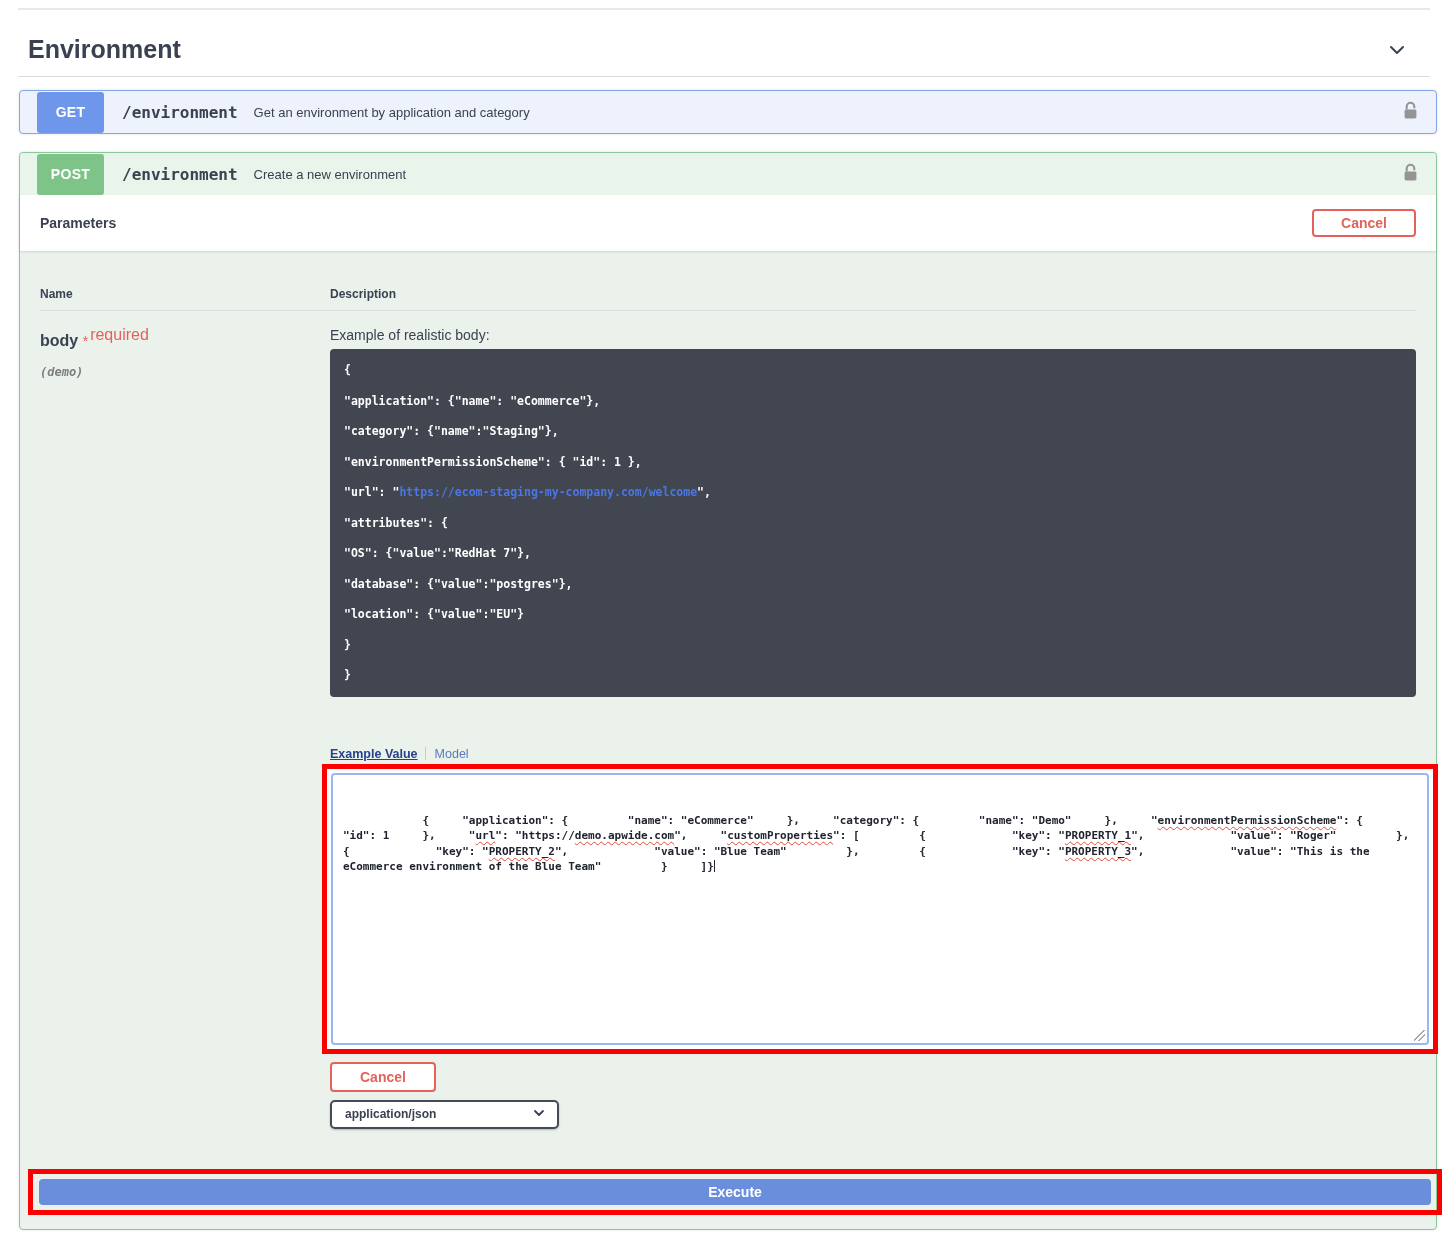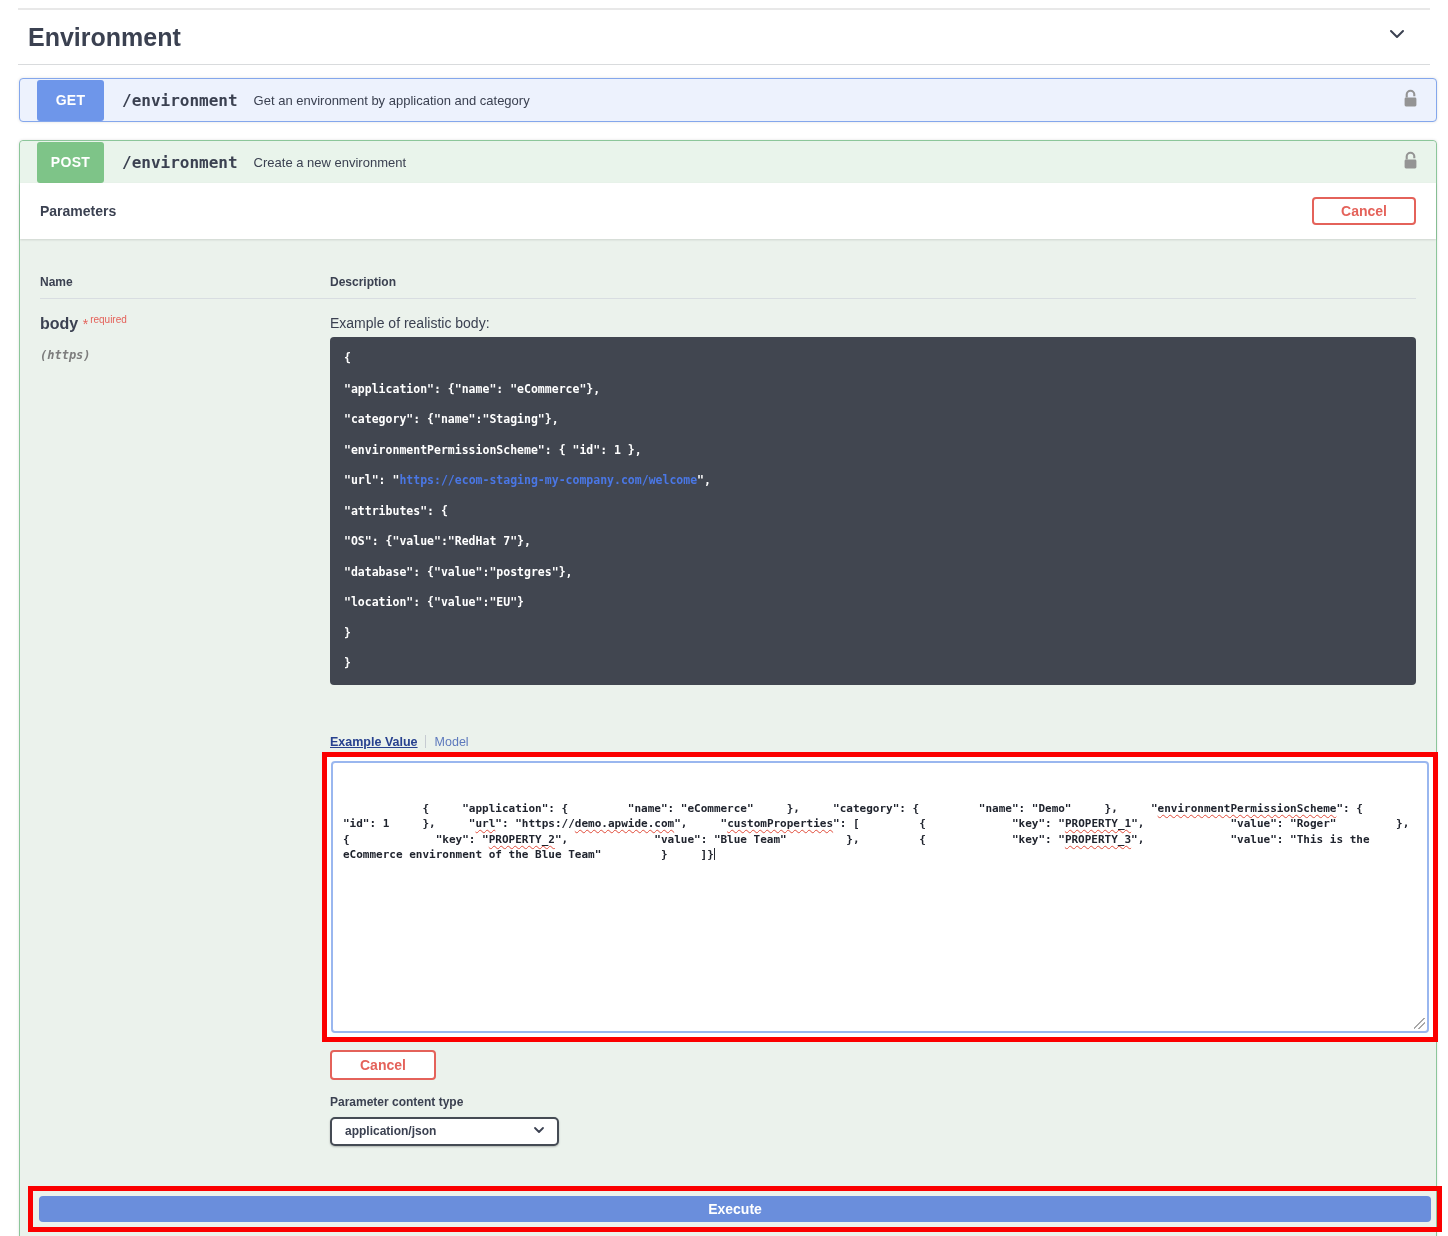--- a/index.html
+++ b/index.html
@@ -2,22 +2,22 @@
 <html style="--get-badge: #6e96ea; --get-border: #84a7ec; --get-bg: #edf2fd; --post-badge: #7ec488; --post-border: #8cc69a; --post-bg: #ebf2ec; --post-header-bg: #e9f4eb; --code-bg: #414650; --code-link: #4a77e5; --cancel-red: #e4625a; --highlight-red: #fb0000; --execute-blue: #6a8edc; --text-dark: #3b4151; --editor-border: #9ab7ef;"><head>
 <meta charset="utf-8">
 <style>
   * { box-sizing: border-box; }
   html, body { margin: 0; padding: 0; background: #fff; }
   body { font-family: "Liberation Sans", sans-serif; color: var(--text-dark); }
   .page { width: 1448px; min-height: 1236px; overflow: hidden; position: relative; background:#fff; }
 
   .top-rule { height: 2px; background: #e8e8e8; margin: 8px 18px 0 18px; }
 
-  .tag-header { margin: 0 18px; padding: 13px 10px 12px 10px; border-bottom: 1px solid #d9dbdd;
-                display: flex; align-items: flex-start; justify-content: space-between; }
+  .tag-header { margin: 12px 18px; padding: 13px 10px 12px 10px; border-bottom: 1px solid #d9dbdd;
+                display: flex; align-items: flex-end; justify-content: space-between; }
   .tag-title { font-size: 25px; font-weight: bold; color: var(--text-dark); }
   .chev-btn { background: none; border: none; padding: 0; cursor: pointer; margin-right: 12px; }
 
   .opblock { margin-left: 19px; width: 1418px; border-radius: 4px; }
   .get-block { margin-top: 13px; border: 1px solid var(--get-border); background: var(--get-bg);
                box-shadow: 0 0 3px rgba(0,0,0,.12); }
   .post-block { margin-top: 18px; border: 1px solid var(--post-border); background: var(--post-bg);
                 box-shadow: 0 0 3px rgba(0,0,0,.12); padding-bottom: 14px; }
 
   .summary { display: flex; align-items: center; height: 42px; padding: 0 17px; }
@@ -41,21 +41,21 @@
 
   .table-area { padding: 36px 20px 0 20px; }
   .thead { display: flex; font-size: 12px; font-weight: bold; color: var(--text-dark);
            padding-bottom: 9px; border-bottom: 1px solid #d8dde1; }
   .col-name { width: 290px; flex: 0 0 290px; }
   .col-desc { flex: 1 1 auto; min-width: 0; }
 
   .param-row { display: flex; padding-top: 15px; }
   .param-name { font-size: 16px; font-weight: bold; color: var(--text-dark); }
   .req-star { color: var(--cancel-red); font-size: 14px; }
-  .req-label { color: var(--cancel-red); font-size: 10px; vertical-align: 6px; margin-left: 2px; }
+  .req-label { color: var(--cancel-red); font-size: 16px; vertical-align: 6px; margin-left: 2px; }
   .param-type { margin-top: 15px; font-family: "DejaVu Sans Mono", monospace; font-style: italic;
                 font-weight: bold; font-size: 12px; color: #7d7d7d; }
 
   .intro { font-size: 14px; color: var(--text-dark); margin: 1px 0 6px 0; }
   .codeblock { background: var(--code-bg); border-radius: 4px; color: #fff; padding: 6px 14px;
                font-family: "DejaVu Sans Mono", monospace; font-weight: bold; font-size: 11.5px; }
   .codeblock > div { line-height: 30.5px; white-space: pre-wrap; }
   .code-link { color: var(--code-link); }
 
   .tabs { margin-top: 50px; display: flex; align-items: center; font-size: 12.5px; }
@@ -148,21 +148,21 @@
         <div class="col-name">Name</div>
         <div class="col-desc">Description</div>
       </div>
 
       <div class="param-row">
         <div class="col-name">
           <div>
             <span class="param-name">body</span>
             <span class="req-star">*</span><span class="req-label">required</span>
           </div>
-          <div class="param-type">(https)</div>
+          <div class="param-type">(demo)</div>
         </div>
 
         <div class="col-desc">
           <div class="intro">Example of realistic body:</div>
 
           <div class="codeblock">
               <div><span>{</span></div>
               <div><span>"application": {"name": "eCommerce"},</span></div>
               <div><span>"category": {"name":"Staging"},</span></div>
               <div><span>"environmentPermissionScheme": { "id": 1 },</span></div>
@@ -182,21 +182,20 @@
           </div>
 
           <div class="red-frame">
             <div class="ta" spellcheck="true">
               <span class="resize-handle"></span>
             <span>{     "application": {         "name": "eCommerce"     },     "category": {         "name": "Demo"     },     "</span><span class="squiggle">environmentPermissionScheme</span><span>": {         "id": 1     },     "</span><span class="squiggle">url</span><span>": "https://</span><span class="squiggle">demo.apwide.com</span><span>",     "</span><span class="squiggle">customProperties</span><span>": [         {             "key": "</span><span class="squiggle">PROPERTY_1</span><span>",             "value": "Roger"         },         {             "key": "</span><span class="squiggle">PROPERTY_2</span><span>",             "value": "Blue Team"         },         {             "key": "</span><span class="squiggle">PROPERTY_3</span><span>",             "value": "This is the eCommerce environment of the Blue Team"         }     ]}</span><span class="caret"></span></div>
           </div>
 
           <button class="btn-cancel2">Cancel</button>
 
-          <div class="ct-label">Parameter content type</div>
           <div class="select">
             <span>application/json</span>
             <span>
               <svg width="14" height="14" viewBox="0 0 14 14">
                   <path d="M3 5 l4 4 4 -4" fill="none" stroke="#3b4151" stroke-width="1.8" stroke-linecap="round" stroke-linejoin="round"></path>
                 </svg>
             </span>
           </div>
         </div>
       </div>

